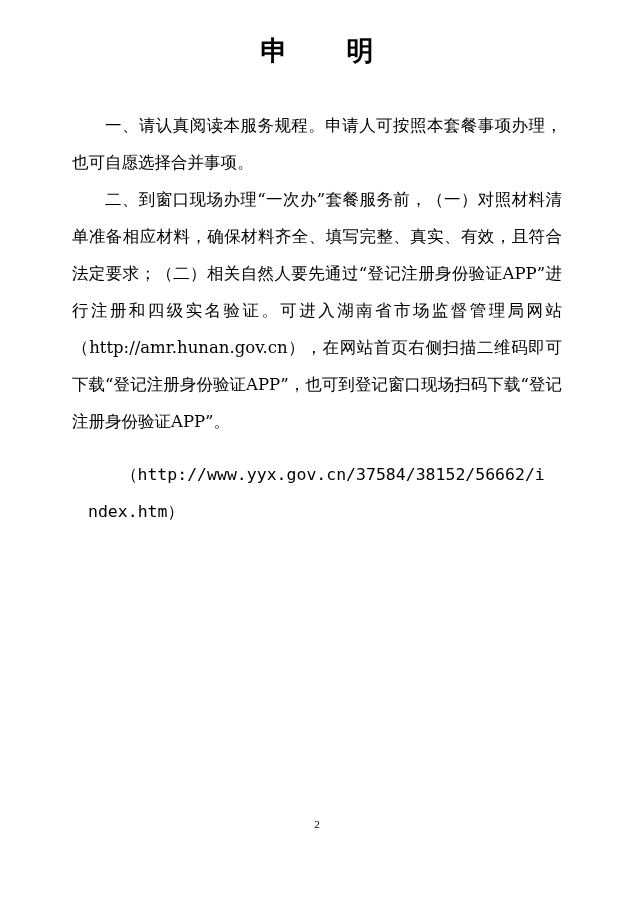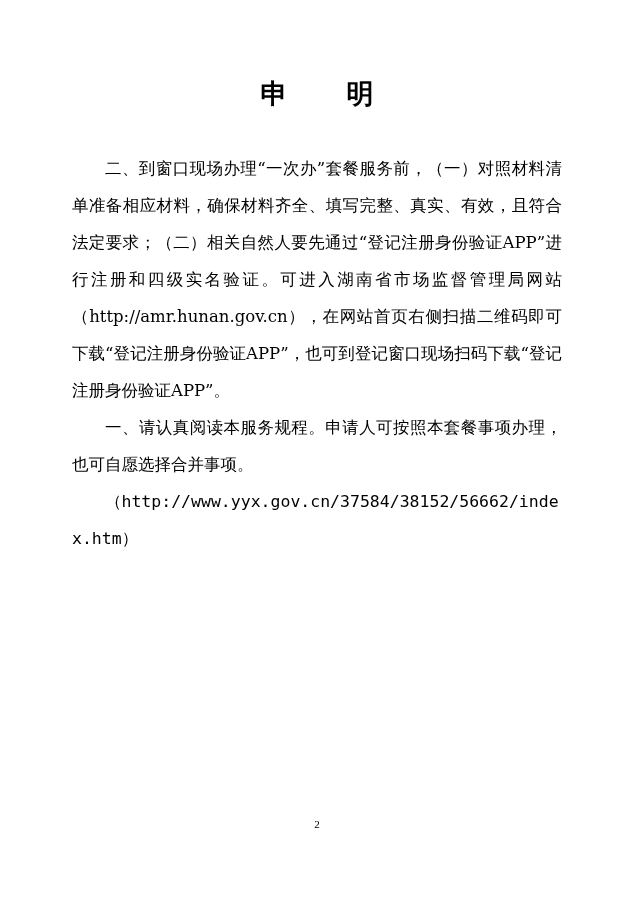--- a/index.html
+++ b/index.html
@@ -23,21 +23,21 @@
     height: 898px;
     box-sizing: border-box;
     padding: 0 72px;
   }
   .doc-title {
     text-align: center;
     font-size: 27px;
     font-weight: bold;
     letter-spacing: 16px;
     text-indent: 16px;
-    margin-top: 76px;
+    margin-top: 33px;
     margin-bottom: 0;
     font-family: "DejaVu Serif", "Liberation Serif", serif;
   }
   .body-block {
     margin-top: 38px;
   }
   p.para {
     font-size: 16.5px;
     line-height: 37px;
     margin: 0;
@@ -50,21 +50,21 @@
     margin-top: 0;
   }
   .mono-url {
     font-family: "DejaVu Sans Mono", "Liberation Mono", monospace;
     font-size: 15px;
     letter-spacing: 0px;
   }
   .para-url {
     font-size: 16.5px;
     line-height: 37px;
-    margin: 0;
+    margin: 16px;
     text-indent: 33px;
     word-break: break-all;
   }
   .page-number {
     position: absolute;
     left: 0;
     right: 0;
     top: 818px;
     text-align: center;
     font-size: 11px;
@@ -73,20 +73,20 @@
   }
 </style>
 </head>
 <body>
 
 <div class="page">
 
   <h1 class="doc-title">申　明</h1>
 
   <div class="body-block">
+    <p class="para">一、请认真阅读本服务规程。申请人可按照本套餐事项办理，也可自愿选择合并事项。</p>
     <p class="para">二、到窗口现场办理“一次办”套餐服务前，（一）对照材料清单准备相应材料，确保材料齐全、填写完整、真实、有效，且符合法定要求；（二）相关自然人要先通过“登记注册身份验证APP”进行注册和四级实名验证。可进入湖南省市场监督管理局网站（http://amr.hunan.gov.cn），在网站首页右侧扫描二维码即可下载“登记注册身份验证APP”，也可到登记窗口现场扫码下载“登记注册身份验证APP”。</p>
-    <p class="para">一、请认真阅读本服务规程。申请人可按照本套餐事项办理，也可自愿选择合并事项。</p>
     <p class="para-url mono-url">（http://www.yyx.gov.cn/37584/38152/56662/index.htm）</p>
   </div>
 
   <div class="page-number">2</div>
 
 </div>
 
 </body></html>

